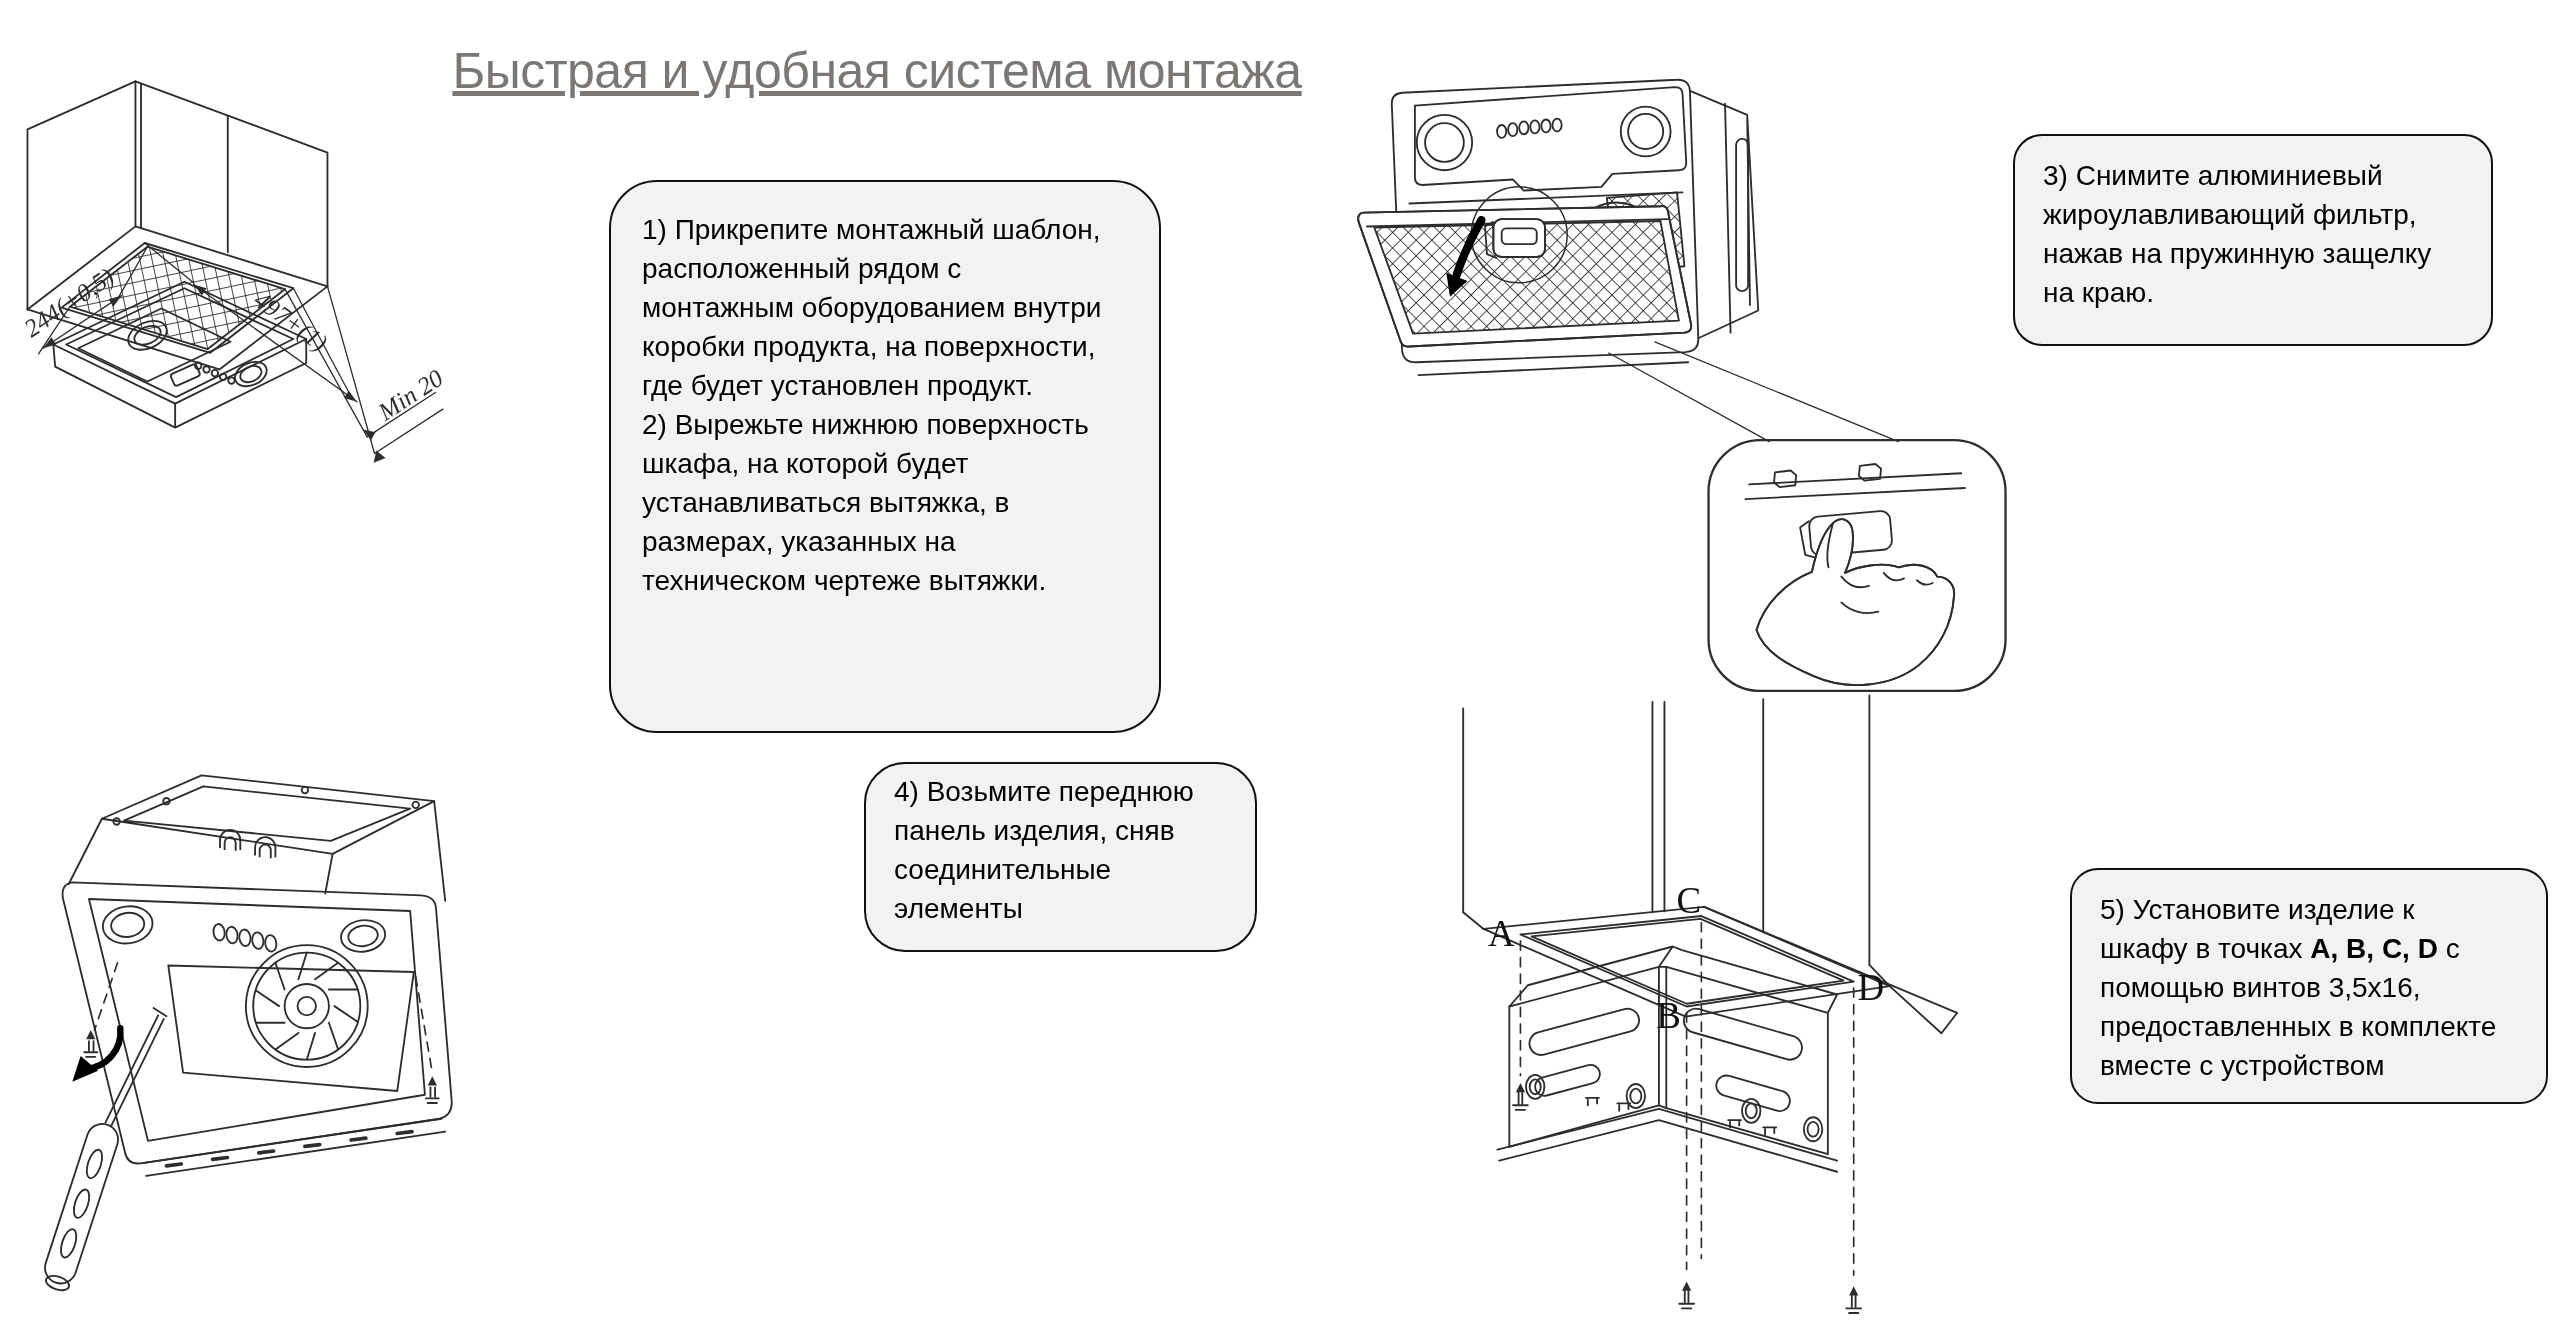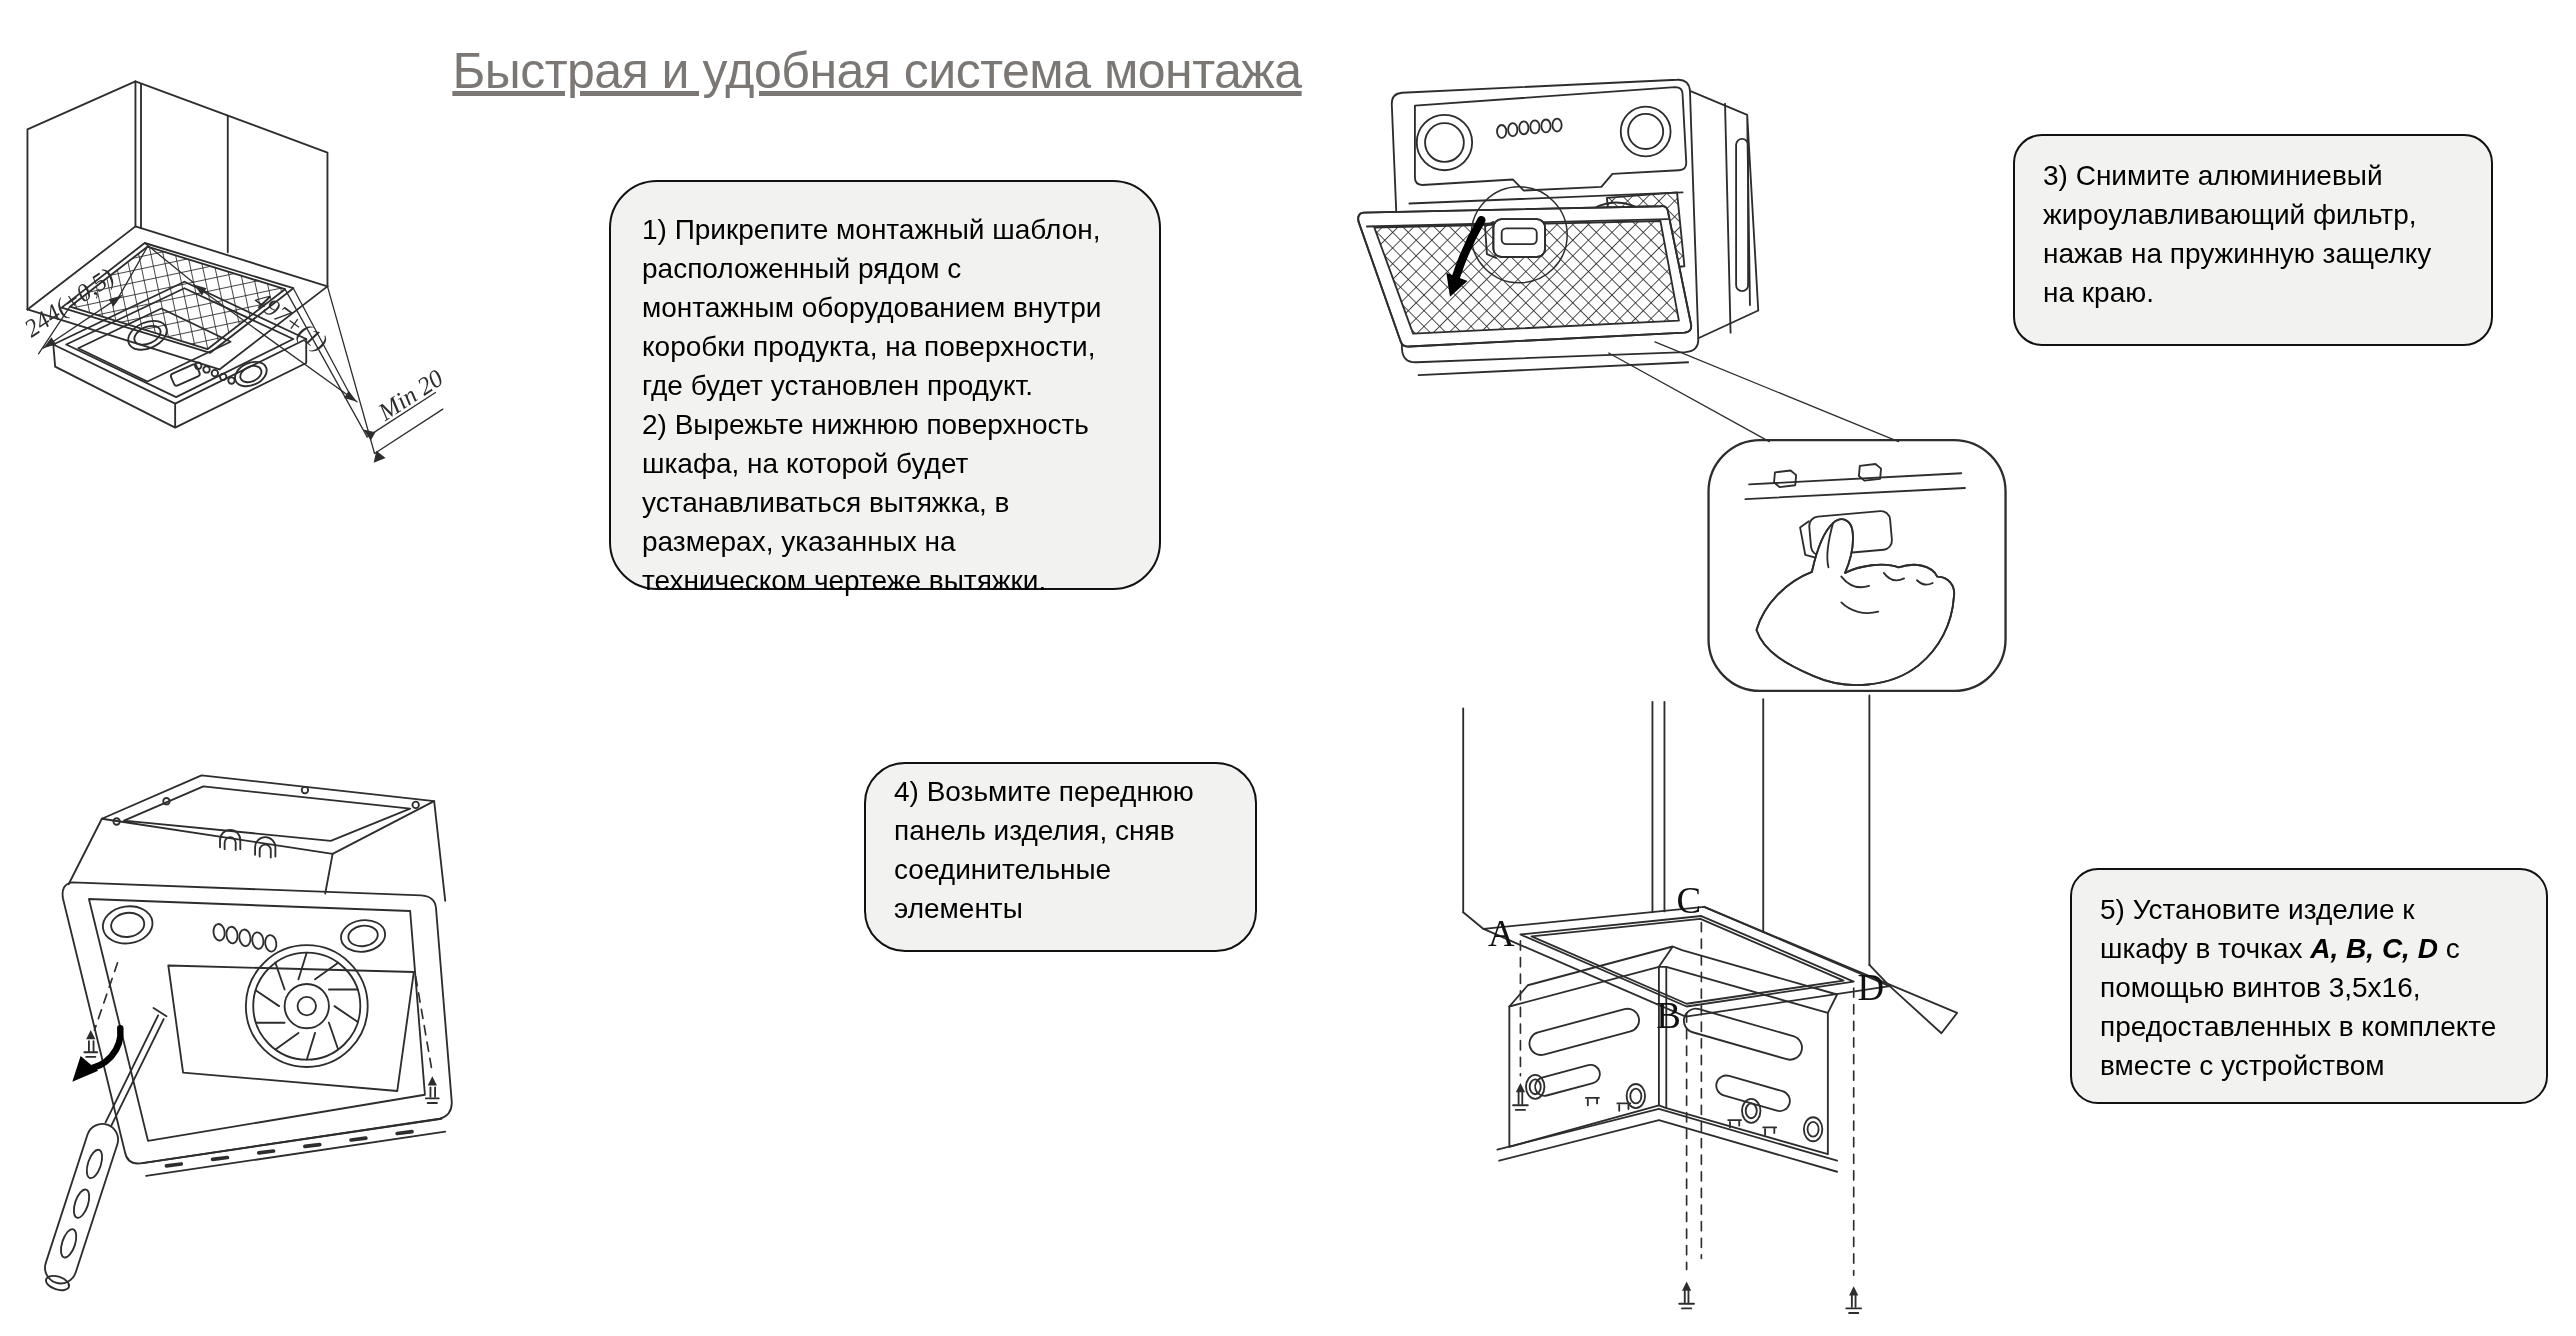--- a/index.html
+++ b/index.html
@@ -2,25 +2,25 @@
 <html style="font-size:14.8px"><head>
 <meta charset="utf-8">
 <style>
   html,body{margin:0;padding:0;background:#fff;}
   .page{position:relative;width:2576px;height:1337px;background:#ffffff;
         font-family:"Liberation Sans",sans-serif;overflow:hidden;}
   .title{position:absolute;left:443px;top:42px;width:868px;margin:0;text-align:center;
          font-size:50px;font-weight:400;color:#7b7775;letter-spacing:-0.5px;white-space:nowrap;text-decoration:underline;}
   .callout{position:absolute;background:#f2f2f1;border:2.8px solid #111;box-sizing:border-box;}
   .callout p{margin:0;white-space:pre-line;font-size:28px;line-height:39px;color:#000;}
-  #callout-1{left:609px;top:180px;width:552px;height:410px;padding:28px 31px;border-radius:48px;}
+  #callout-1{left:609px;top:180px;width:552px;height:553px;padding:28px 31px;border-radius:48px;}
   #callout-3{left:2013px;top:134px;width:480px;height:212px;padding:20.3px 28px;border-radius:29px;}
   #callout-4{left:864px;top:762px;width:393px;height:190px;padding:8px 28px;border-radius:41px;}
   #callout-5{left:2070px;top:868px;width:478px;height:236px;padding:20.3px 28px;border-radius:28px;}
-  .pts{font-weight:bold;font-style:italic;}
+  .pts{font-weight:bold;}
   svg.art{position:absolute;}
   .ln{stroke:#2d2d2d;stroke-width:2;fill:none;stroke-linejoin:round;stroke-linecap:round;}
   .thin{stroke-width:1.4;}
   .fillk{fill:#2d2d2d;stroke:none;}
   .blk{fill:#000;stroke:none;}
   .white{fill:#ffffff;}
   .dash{stroke-dasharray:10 8;stroke-width:1.8;}
   .dimtext{font:italic 27px "Liberation Serif",serif;fill:#2d2d2d;stroke:none;}
   .ptlabel{font:40px "Liberation Serif",serif;fill:#111;stroke:none;}
 </style>

